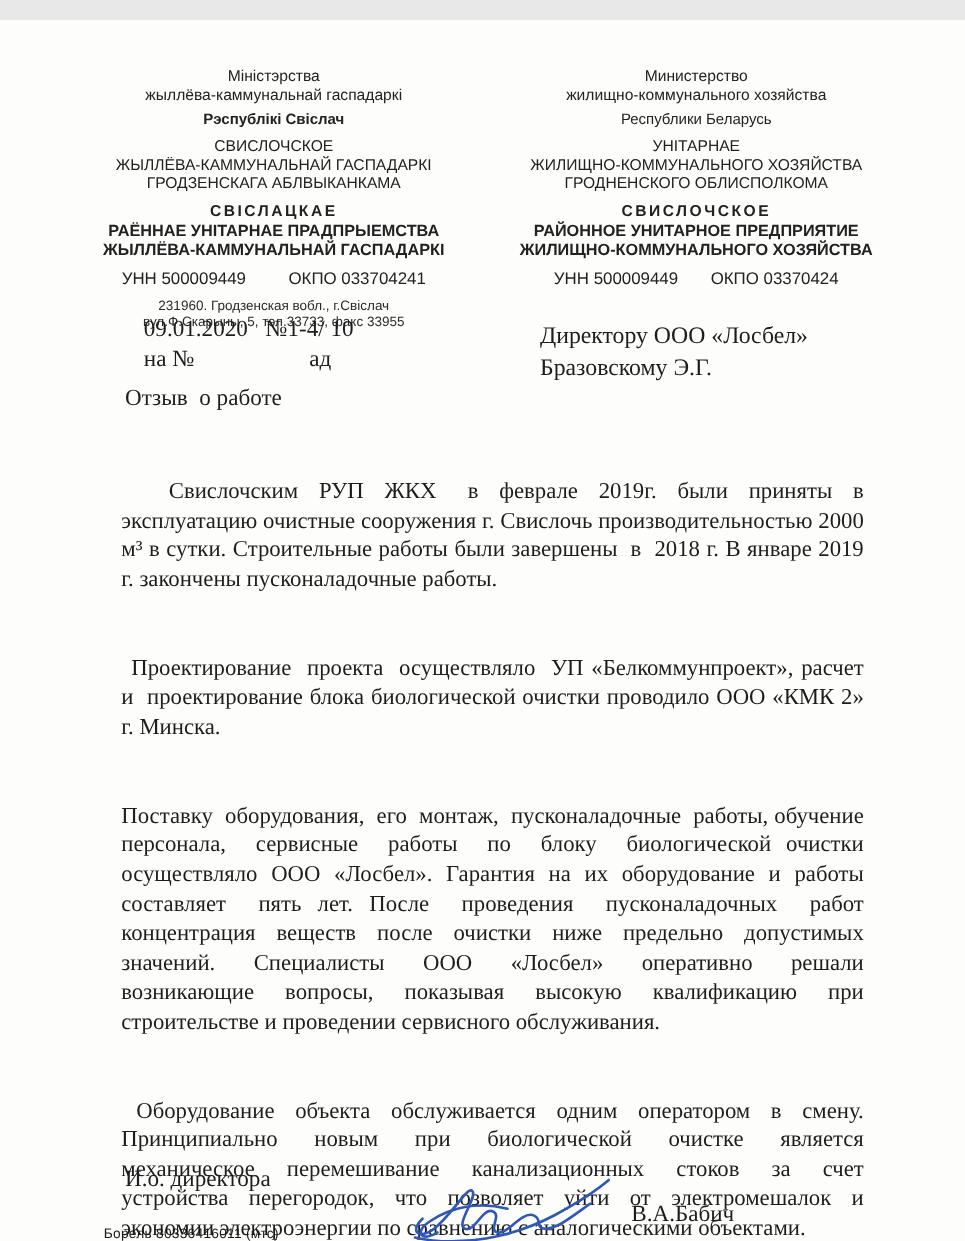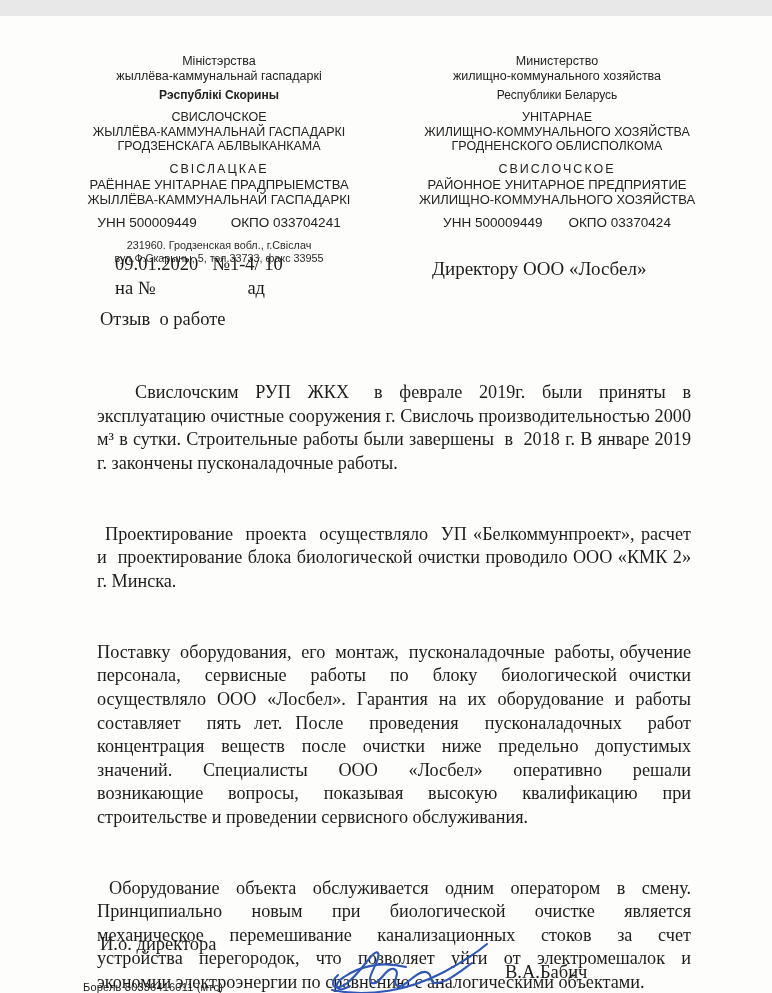--- a/index.html
+++ b/index.html
@@ -16,21 +16,21 @@
   .letterhead{
     position:absolute;top:38px;left:58px;width:660px;
     display:flex;justify-content:space-between;
     font-family:"Liberation Sans", sans-serif;
     color:#222;
   }
   .lh-col{width:322px;text-align:center;}
   .lh-ministry{font-size:12.5px;line-height:15px;}
   .lh-republic{font-size:12px;font-weight:bold;margin-top:4px;}
   .lh-dept{font-size:12.5px;line-height:14.5px;margin-top:8px;}
-  .lh-org{font-size:13px;line-height:15px;font-weight:normal;margin-top:8px;}
+  .lh-org{font-size:13px;line-height:15px;font-weight:bold;margin-top:8px;}
   .lh-org .org-name{font-size:12.5px;letter-spacing:2px;}
   .lh-codes{font-size:13.5px;margin-top:8px;display:flex;justify-content:center;gap:34px;}
   .lh-addr{font-size:10.8px;line-height:13.5px;margin-top:9px;color:#2a2a2a;}
   
   .ref-left{position:absolute;left:115px;top:236px;font-size:18.5px;line-height:24px;}
   .ref-row1 .ref-number{margin-left:14px;}
   .ref-row2 .ref-na{display:inline-block;}
   .ref-row2 .ref-ad{display:inline-block;margin-left:92px;}
   .addressee{position:absolute;left:432px;top:240px;font-size:19px;line-height:26px;}
   
@@ -60,21 +60,21 @@
 
 <div class="page">
 
   <div class="letterhead">
 
     <div class="lh-col">
       <div class="lh-ministry">
         <div>Міністэрства</div>
         <div>жыллёва-каммунальнай  гаспадаркі</div>
       </div>
-      <div class="lh-republic">Рэспублікі Скорины</div>
+      <div class="lh-republic">Рэспублікі Свіслач</div>
       <div class="lh-dept">
         <div>СВИСЛОЧСКОЕ</div>
         <div>ЖЫЛЛЁВА-КАММУНАЛЬНАЙ  ГАСПАДАРКІ</div>
         <div>ГРОДЗЕНСКАГА  АБЛВЫКАНКАМА</div>
       </div>
       <div class="lh-org">
         <div class="org-name">СВІСЛАЦКАЕ</div>
         <div>РАЁННАЕ  УНІТАРНАЕ  ПРАДПРЫЕМСТВА</div>
         <div>ЖЫЛЛЁВА-КАММУНАЛЬНАЙ  ГАСПАДАРКІ</div>
       </div>
@@ -116,20 +116,21 @@
     <div class="ref-row1">
       <span>09.01.2020</span><span class="ref-number">№1-4/ 10</span>
     </div>
     <div class="ref-row2">
       <span class="ref-na">на №</span><span class="ref-ad">ад</span>
     </div>
   </div>
 
   <div class="addressee">
     <div>Директору ООО «Лосбел»</div>
+    <div>Бразовскому Э.Г.</div>
   </div>
 
   <div class="subject">Отзыв  о работе</div>
 
   <div class="body-text">
     <p class="indent-lg">Свислочским  РУП  ЖКХ   в  феврале  2019г.  были  приняты  в эксплуатацию очистные сооружения г. Свислочь производительностью 2000 м³ в сутки. Строительные работы были завершены  в  2018 г. В январе 2019 г. закончены пусконаладочные работы.</p>
     <p class="indent-sm">Проектирование  проекта  осуществляло  УП «Белкоммунпроект», расчет и  проектирование блока биологической очистки проводило ООО «КМК 2» г. Минска.</p>
     <p>Поставку  оборудования,  его  монтаж,  пусконаладочные  работы, обучение  персонала,  сервисные  работы  по  блоку  биологической очистки осуществляло ООО «Лосбел». Гарантия на их оборудование и работы составляет  пять лет. После  проведения  пусконаладочных  работ концентрация  веществ  после  очистки  ниже  предельно  допустимых значений.  Специалисты  ООО  «Лосбел»  оперативно  решали возникающие  вопросы,  показывая  высокую  квалификацию  при строительстве и проведении сервисного обслуживания.</p>
     <p class="indent-md">Оборудование  объекта  обслуживается  одним  оператором  в  смену. Принципиально  новым  при  биологической  очистке  является механическое  перемешивание  канализационных  стоков  за  счет устройства  перегородок,  что  позволяет  уйти  от  электромешалок  и экономии электроэнергии по сравнению с аналогическими объектами.</p>
     

